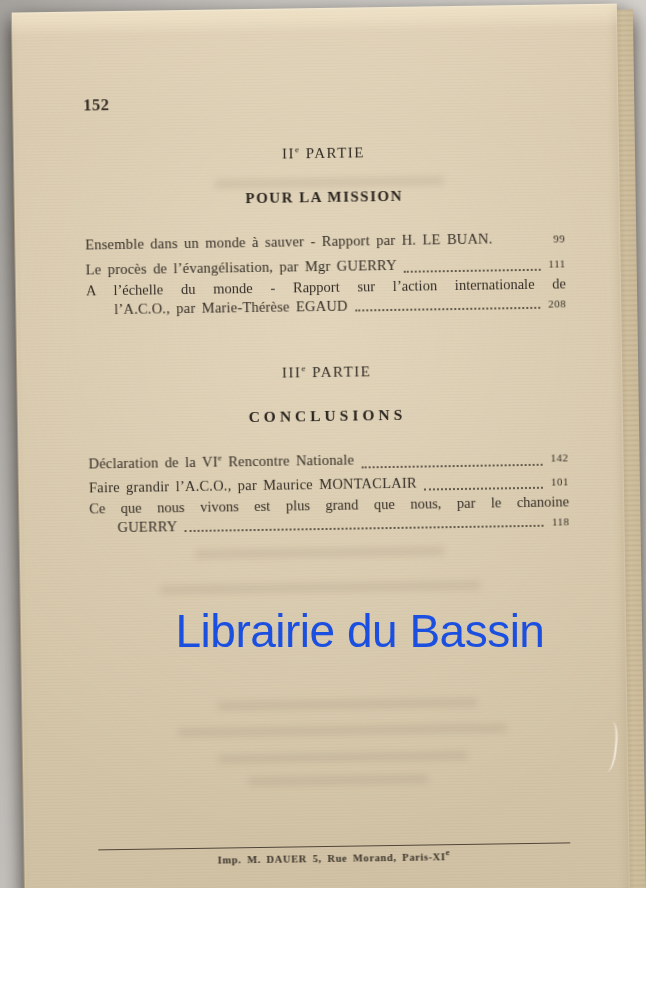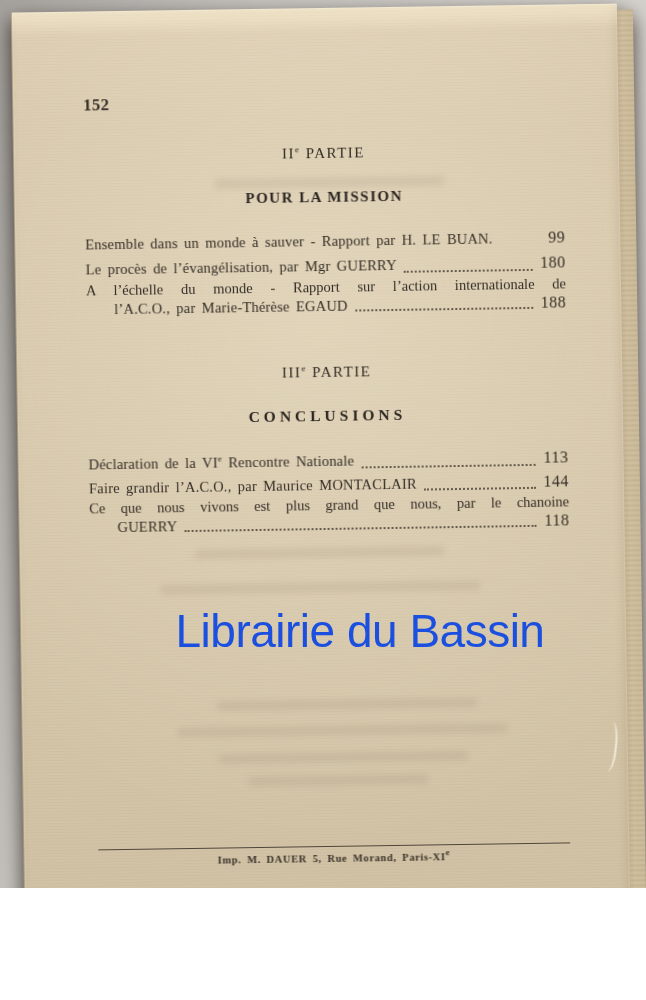--- a/index.html
+++ b/index.html
@@ -53,21 +53,21 @@
   .toc-mission{top:221px;}
   .toc-conclusions{top:441px;}
   .toc-row{display:flex;align-items:baseline;line-height:24.5px;height:24.5px;}
   .toc-conclusions .toc-row{line-height:23.5px;height:23.5px;}
   .toc-text{word-spacing:2.5px;letter-spacing:.2px;white-space:nowrap;}
   .toc-line-justified{text-align:justify;text-align-last:justify;word-spacing:2px;line-height:19px;height:19px;}
   .toc-row.cont{line-height:18.5px;height:18.5px;}
   .toc-row.cont .toc-text{margin-left:28px;}
   .leader{flex:1;border-bottom:2px dotted rgba(60,52,42,.75);margin:0 8px 4px 7px;align-self:flex-end;}
   .spacer{flex:1;}
-  .toc-page{font-size:16px;letter-spacing:.5px;}
+  .toc-page{font-size:11px;letter-spacing:.5px;}
   .footer-rule{position:absolute;left:74px;width:472px;top:838px;border-top:1.5px solid rgba(55,47,38,.85);}
   .footer-line{position:absolute;left:70px;right:56px;top:845px;text-align:center;font-size:10.5px;font-weight:700;letter-spacing:.6px;word-spacing:2.5px;color:#3a332a;}
   
   .ghost{position:absolute;background:rgba(115,100,80,.12);filter:blur(3px);border-radius:4px;}
   .g1{left:200px;top:170px;width:230px;height:9px;}
   .g2{left:175px;top:540px;width:250px;height:9px;}
   .g3{left:140px;top:575px;width:320px;height:9px;}
   .g4{left:195px;top:692px;width:260px;height:9px;}
   .g5{left:155px;top:718px;width:330px;height:9px;}
   .g6{left:195px;top:745px;width:250px;height:9px;}
@@ -114,46 +114,46 @@
 
         <div class="toc toc-mission">
           <div class="toc-row">
             <span class="toc-text">Ensemble dans un monde à sauver - Rapport par H. LE BUAN.</span>
             <span class="spacer"></span>
             <span class="toc-page">99</span>
           </div>
           <div class="toc-row">
             <span class="toc-text">Le procès de l’évangélisation, par Mgr GUERRY</span>
             <span class="leader"></span>
-            <span class="toc-page">180</span>
+            <span class="toc-page">111</span>
           </div>
           <div>
             <div class="toc-line-justified">A l’échelle du monde - Rapport sur l’action internationale de</div>
             <div class="toc-row cont">
               <span class="toc-text">l’A.C.O., par Marie-Thérèse EGAUD</span>
               <span class="leader"></span>
-              <span class="toc-page">188</span>
+              <span class="toc-page">208</span>
             </div>
           </div>
         </div>
 
         <div class="part-heading h-part3"><span>III</span><sup class="sup-e">e</sup><span> PARTIE</span></div>
 
         <div class="part-title t-conclusions">CONCLUSIONS</div>
 
         <div class="toc toc-conclusions">
           <div class="toc-row">
             <span class="toc-text"><span>Déclaration de la VI</span><sup class="sup-e">e</sup><span> Rencontre Nationale</span></span>
             <span class="leader"></span>
-            <span class="toc-page">113</span>
+            <span class="toc-page">142</span>
           </div>
           <div class="toc-row">
             <span class="toc-text">Faire grandir l’A.C.O., par Maurice MONTACLAIR</span>
             <span class="leader"></span>
-            <span class="toc-page">144</span>
+            <span class="toc-page">101</span>
           </div>
           <div>
             <div class="toc-line-justified">Ce que nous vivons est plus grand que nous, par le chanoine</div>
             <div class="toc-row cont">
               <span class="toc-text">GUERRY</span>
               <span class="leader"></span>
               <span class="toc-page">118</span>
             </div>
           </div>
         </div>

